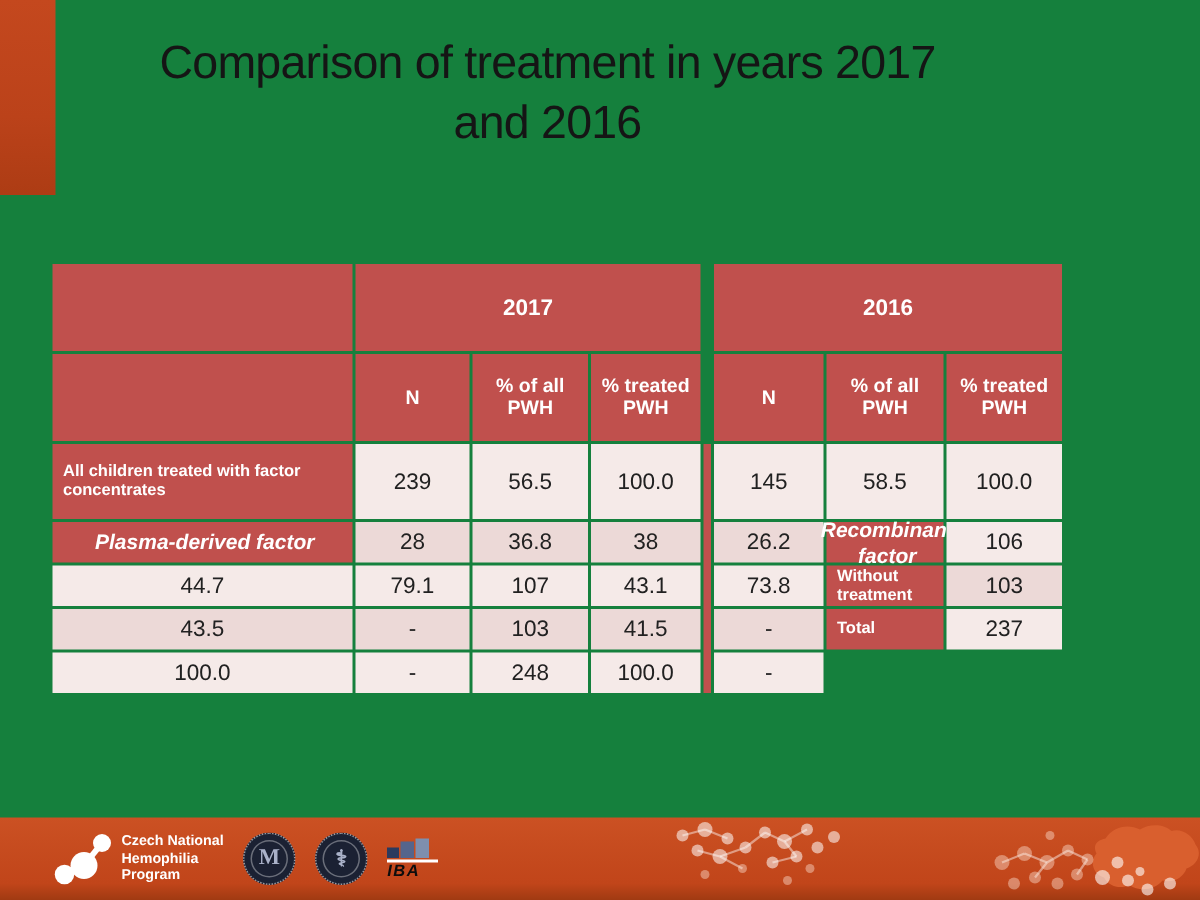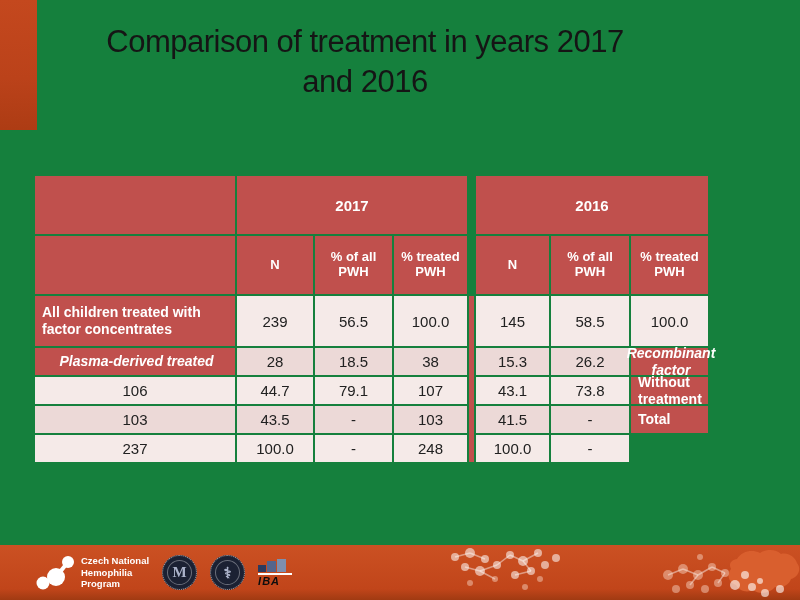--- a/index.html
+++ b/index.html
@@ -39,21 +39,21 @@
   }
   .cell { display:flex; align-items:center; justify-content:center; }
   .hdr  { background:#c0504d; color:#ffffff; font-weight:bold; }
   .year { font-size:15px; }
   .sub  { font-size:13px; text-align:center; line-height:1.15; padding:0 2px; }
   .span3 { grid-column:span 3; }
   .div-head { grid-column:5; grid-row:1 / span 2; background:transparent; }
   .div-data { grid-column:5; grid-row:3 / span 5; background:#c0504d; }
   .lbl {
     background:#c0504d; color:#ffffff; font-weight:bold;
-    font-size:14px; line-height:1.18;
+    font-size:11px; line-height:1.18;
     justify-content:flex-start; text-align:left; padding:2px 4px 2px 7px;
   }
   .lbl.ital { font-style:italic; justify-content:center; text-align:center; font-size:14px; }
   .num { font-size:15px; color:#212121; }
   .band-a { background:#f5eae8; }
   .band-b { background:#ecd9d7; }
 
   
   .footer {
     position:absolute; left:0; top:545px; width:800px; height:55px;
@@ -111,25 +111,24 @@
     <div class="cell hdr sub">% treated PWH</div>
 
     <div class="cell lbl">All children treated with factor concentrates</div>
     <div class="cell num band-a">239</div>
     <div class="cell num band-a">56.5</div>
     <div class="cell num band-a">100.0</div>
     <div class="cell num band-a">145</div>
     <div class="cell num band-a">58.5</div>
     <div class="cell num band-a">100.0</div>
 
-    <div class="cell lbl ital">Plasma-derived treated</div>
+    <div class="cell lbl ital">Plasma-derived factor</div>
     <div class="cell num band-b ital-row">28</div>
-    <div class="cell num band-b ital-row">18.5</div>
+    <div class="cell num band-b ital-row">36.8</div>
     <div class="cell num band-b ital-row">38</div>
-    <div class="cell num band-b ital-row">15.3</div>
     <div class="cell num band-b ital-row">26.2</div>
 
     <div class="cell lbl ital">Recombinant factor</div>
     <div class="cell num band-a red-row">106</div>
     <div class="cell num band-a red-row">44.7</div>
     <div class="cell num band-a red-row">79.1</div>
     <div class="cell num band-a red-row">107</div>
     <div class="cell num band-a red-row">43.1</div>
     <div class="cell num band-a red-row">73.8</div>
 

